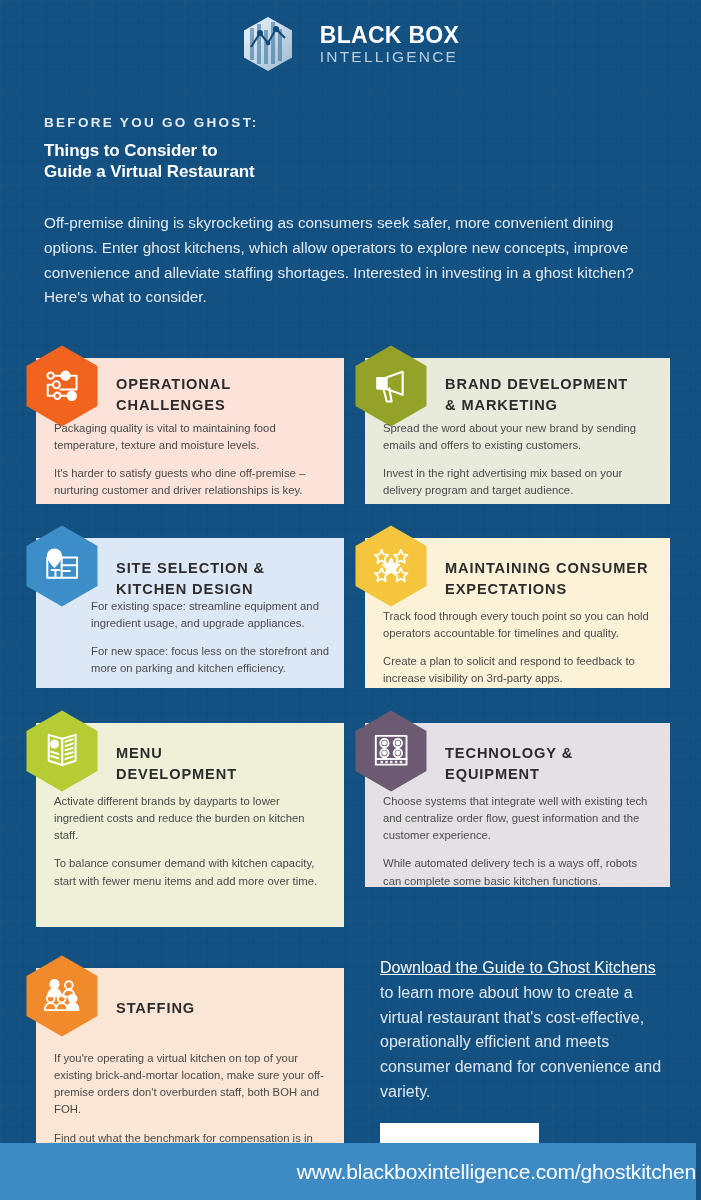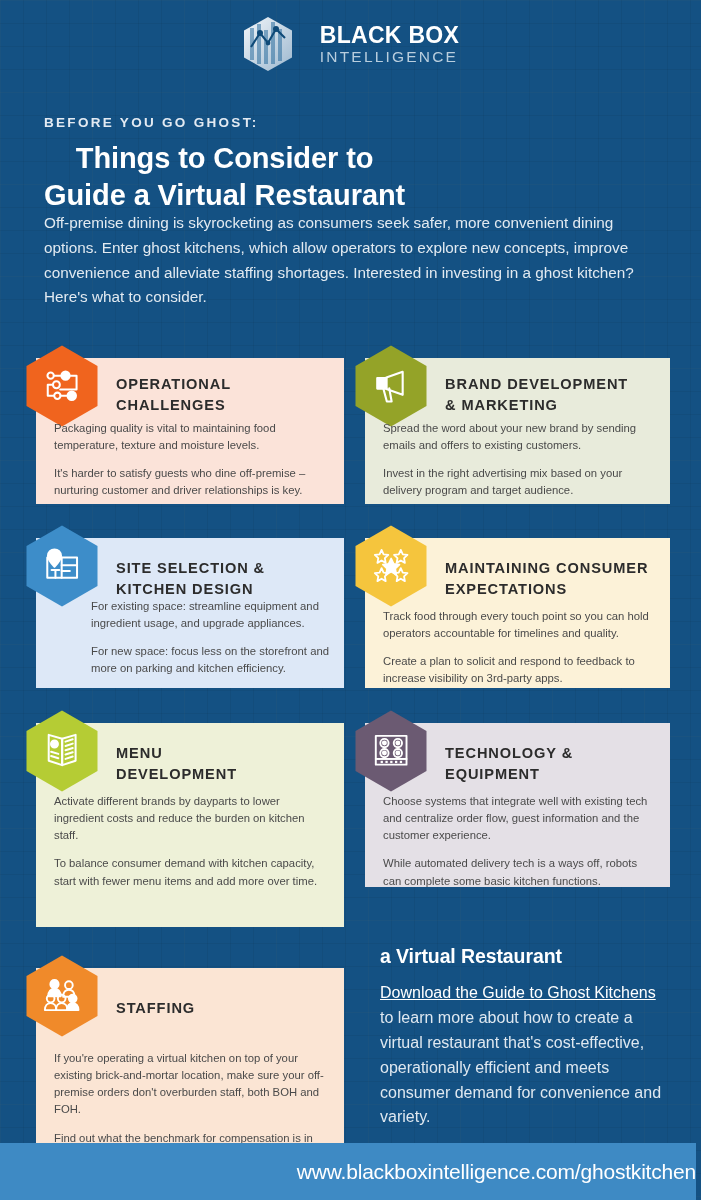--- a/index.html
+++ b/index.html
@@ -62,26 +62,25 @@
     position: absolute;
     left: 44px; top: 115px;
     font-size: 13.5px;
     font-weight: bold;
     letter-spacing: 2.3px;
     color: #e3eaf2;
   }
   .headline {
     position: absolute;
     left: 44px; top: 140px;
-    font-size: 29px;
+    font-size: 17px;
     font-weight: bold;
     color: #ffffff;
     line-height: 1.26;
     letter-spacing: -0.1px;
-    text-align: center;
   }
   .intro {
     position: absolute;
     left: 44px; top: 211px;
     width: 622px;
     font-size: 15.3px;
     line-height: 1.62;
     color: #e2eaf1;
   }
 
@@ -421,21 +420,20 @@
           <div class="card-body" style="top: 82px;">
             <p>If you're operating a virtual kitchen on top of your existing brick-and-mortar location, make sure your off-premise orders don't overburden staff, both BOH and FOH.</p>
             <p>Find out what the benchmark for compensation is in your area to make your package stand out.</p>
           </div>
         </div>
       </div>
     </div>
 
   <div class="cta">
     <div class="cta-title">
-      <div>a Virtual Restaurant</div>
     </div>
     <div class="cta-body"><a class="cta-link" href="#">Download the Guide to Ghost Kitchens</a><span> to learn more about how to create a virtual restaurant that's cost-effective, operationally efficient and meets consumer demand for convenience and variety.</span></div>
     <button class="cta-btn">DOWNLOAD NOW</button>
   </div>
 
   <div class="footer">
     <span class="footer-url">www.blackboxintelligence.com/ghostkitchen</span>
   </div>
 
 </div>

